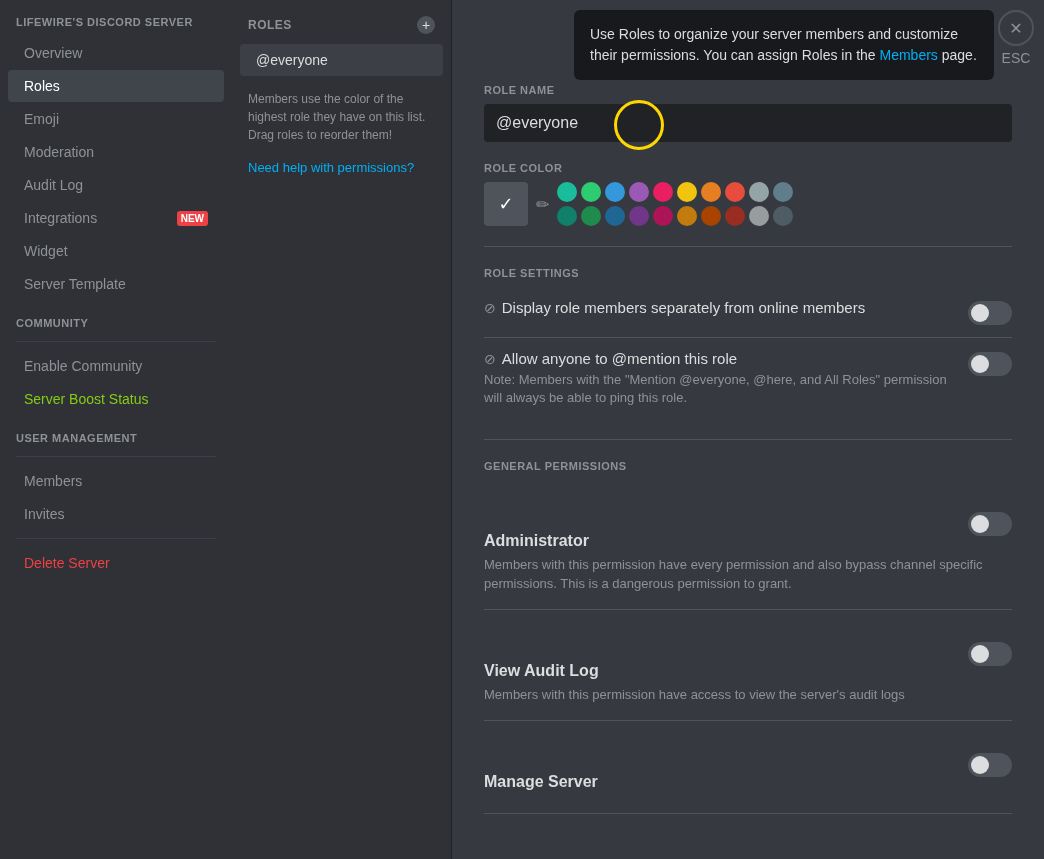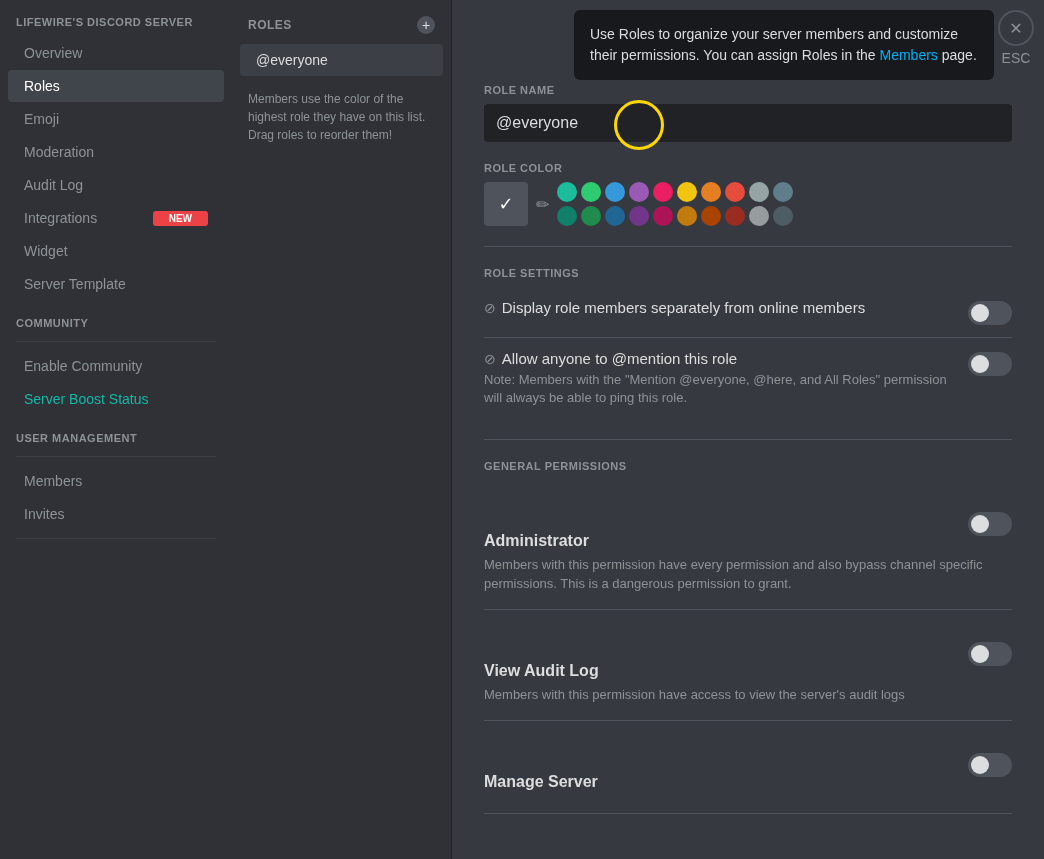--- a/index.html
+++ b/index.html
@@ -39,21 +39,21 @@
       cursor: pointer;
       border-radius: 4px;
       margin: 1px 8px;
       position: relative;
     }
     .sidebar-item.active {
       background: #40444b;
       color: #fff;
     }
     .sidebar-item-boost {
-      color: #14b8a6;
+      color: #84cc16;
     }
     .sidebar-item-delete {
       color: #ed4245;
     }
     .sidebar-section-header {
       padding: 16px 16px 4px;
       font-size: 11px;
       font-weight: 700;
       color: #8e9297;
       text-transform: uppercase;
@@ -62,21 +62,21 @@
     .sidebar-divider {
       height: 1px;
       background: #3c3f45;
       margin: 8px 16px;
     }
     .new-badge {
       background: #ed4245;
       color: #fff;
       font-size: 10px;
       font-weight: 700;
-      padding: 2px 16px;
+      padding: 2px 4px;
       border-radius: 3px;
       margin-left: auto;
     }
 
     
     .roles-panel {
       width: 220px;
       background: #2f3136;
       border-right: 1px solid #202225;
       height: 100%;
@@ -406,29 +406,33 @@
   <div class="sidebar-divider"></div>
 
   <div class="sidebar-item">
     <span>Members</span>
   </div>
   <div class="sidebar-item">
     <span>Invites</span>
   </div>
 
   <div class="sidebar-divider"></div>
+  <div class="sidebar-item sidebar-item-delete">
+    <span>Delete Server</span>
+  </div>
 </div>
 
 <div class="roles-panel">
   <div class="roles-panel-header">
     <span class="roles-panel-title">ROLES</span>
     <div class="roles-add-btn">+</div>
   </div>
   <div class="role-item">@everyone</div>
   <div class="roles-info-text">Members use the color of the highest role they have on this list. Drag roles to reorder them!</div>
+  <a class="roles-help-link">Need help with permissions?</a>
 </div>
 
 <div class="main-content" style="position:relative;">
 
   <div class="esc-btn">
     <div class="esc-circle">✕</div>
     <span class="esc-label">ESC</span>
   </div>
 
   <div class="tooltip-box">

